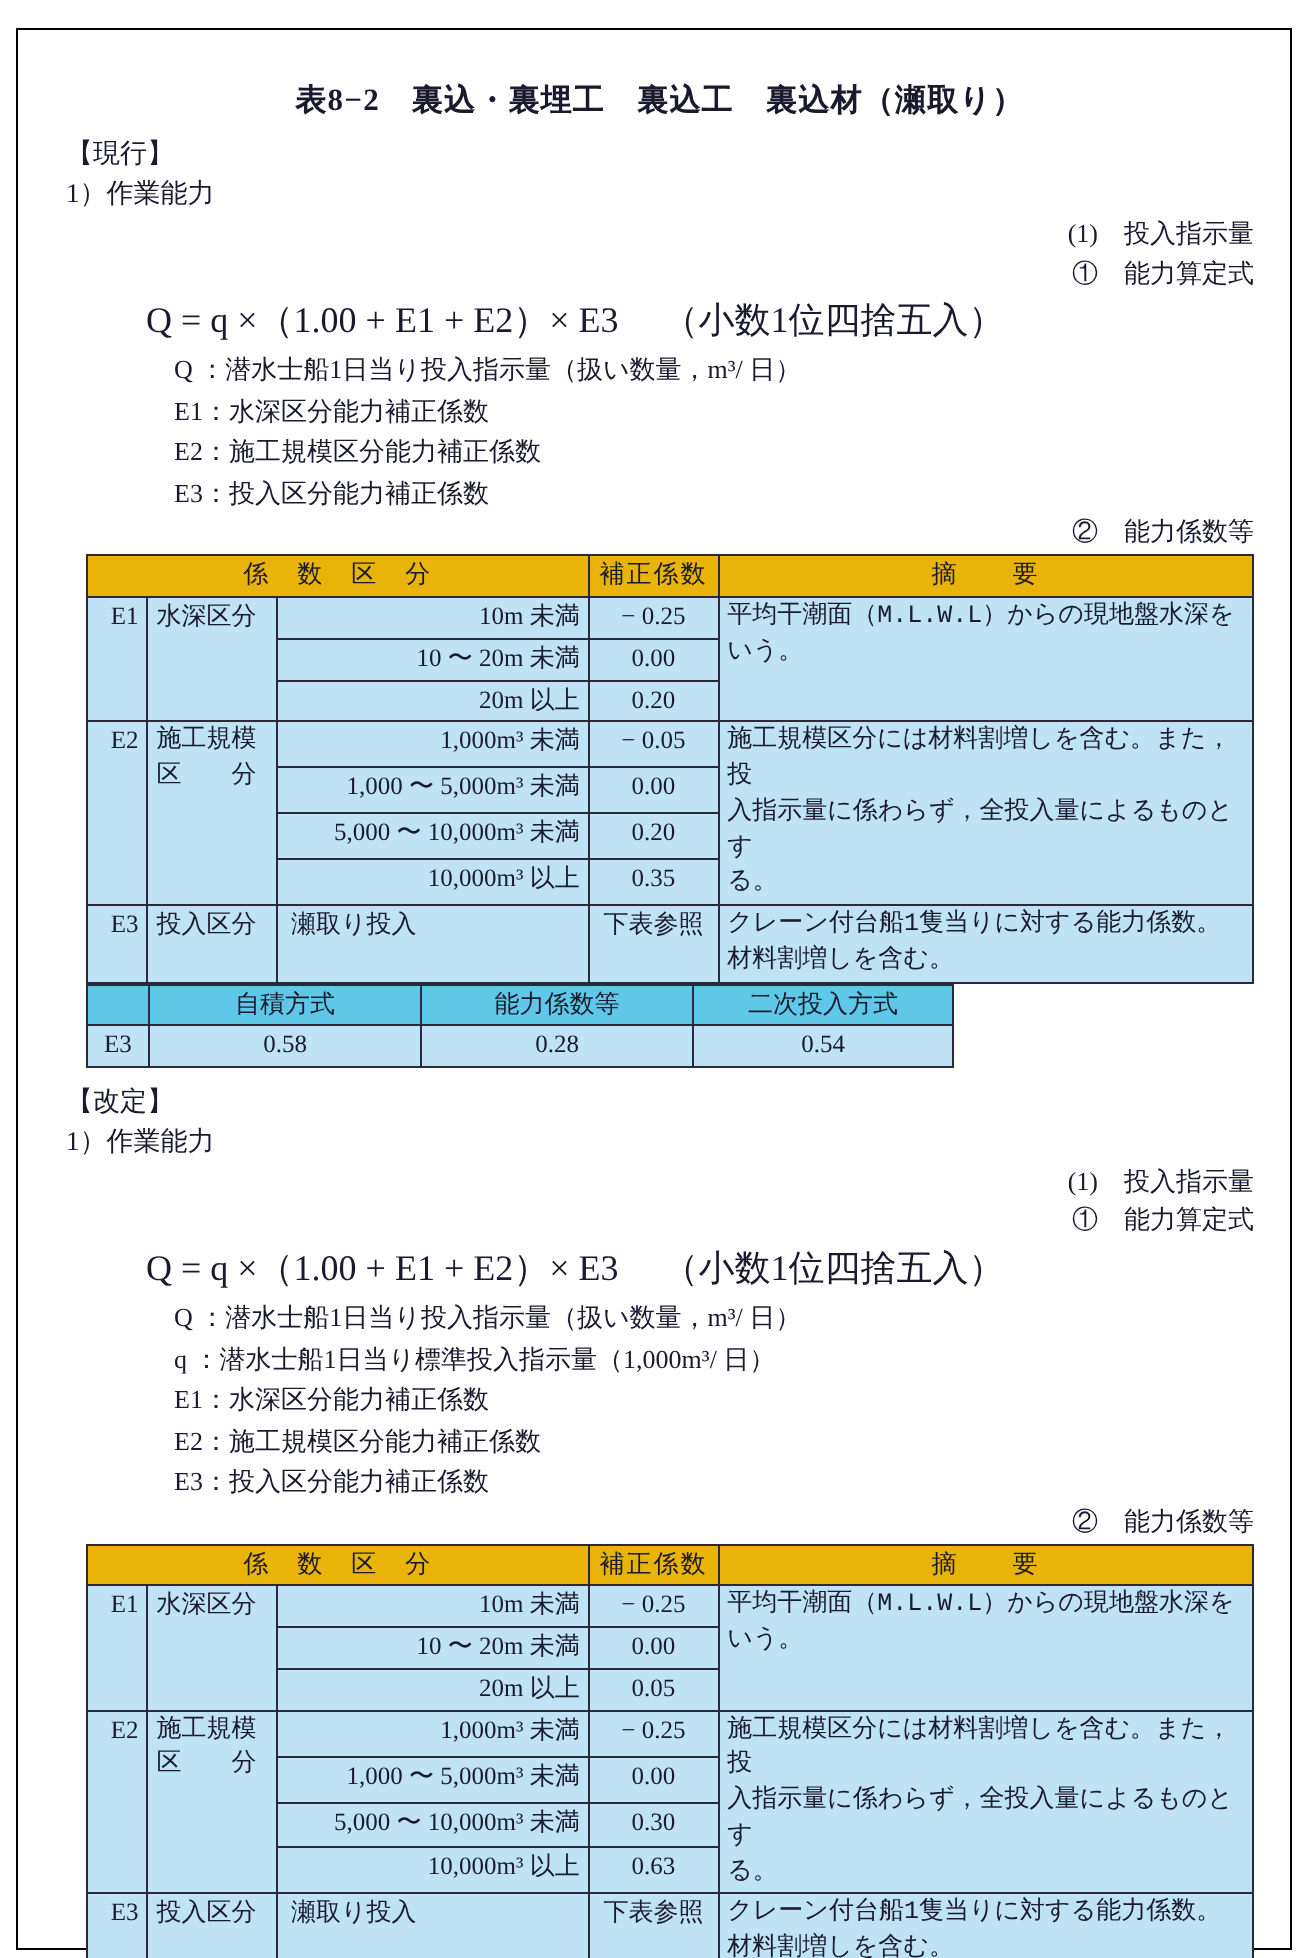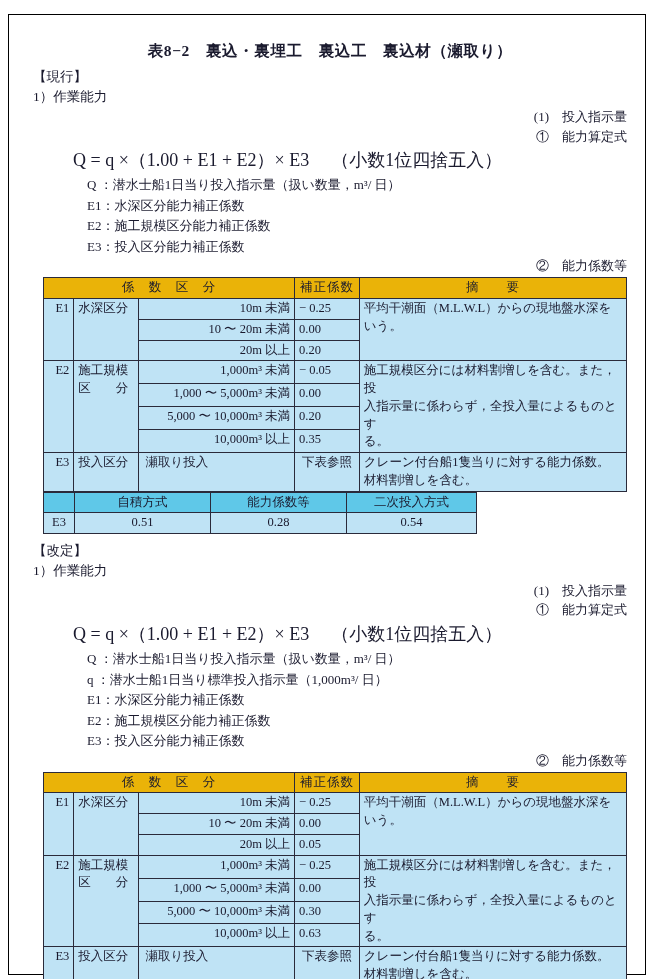--- a/index.html
+++ b/index.html
@@ -74,25 +74,25 @@
   table.coef thead th {
     background: #eab308;
     text-align: center;
     height: 19px;
     vertical-align: middle;
     letter-spacing: 1px;
   }
   .c-code   { width: 31px;  text-align: right; }
   .c-kind   { width: 67px;  text-align: left; padding-left: 6px; }
   .c-range  { width: 165px; text-align: right; padding-right: 6px; }
-  .c-val    { width: 68px;  text-align: left; padding-right: 6px; }
+  .c-val    { width: 68px;  text-align: center; padding-right: 6px; }
   .c-note   { width: 285px; text-align: left; padding-left: 6px; }
   .c-val.center { text-align: center; padding-right: 4px; }
   .c-range.left { text-align: left; padding-left: 6px; }
-  .note-line { display: block; }
+  .note-line { display: block; font-family: Liberation Mono, monospace; }
 
   
   table.sel {
     border-collapse: collapse;
     margin-left: 10px;
     table-layout: fixed;
     border: 1px solid #2a2a3a;
   }
   table.sel td, table.sel th {
     border: 1px solid #2a2a3a;
@@ -209,21 +209,21 @@
         <tr>
           <th class="s-code"></th>
           <th class="s-col">自積方式</th>
           <th class="s-col">能力係数等</th>
           <th class="s-col3">二次投入方式</th>
         </tr>
       </thead>
       <tbody>
         <tr>
           <td class="s-code">E3</td>
-          <td class="s-col">0.51</td>
+          <td class="s-col">0.58</td>
           <td class="s-col">0.28</td>
           <td class="s-col3">0.54</td>
         </tr>
       </tbody>
     </table>
   </div>
 
   <div class="blk-gap"></div>
 
   <div>

